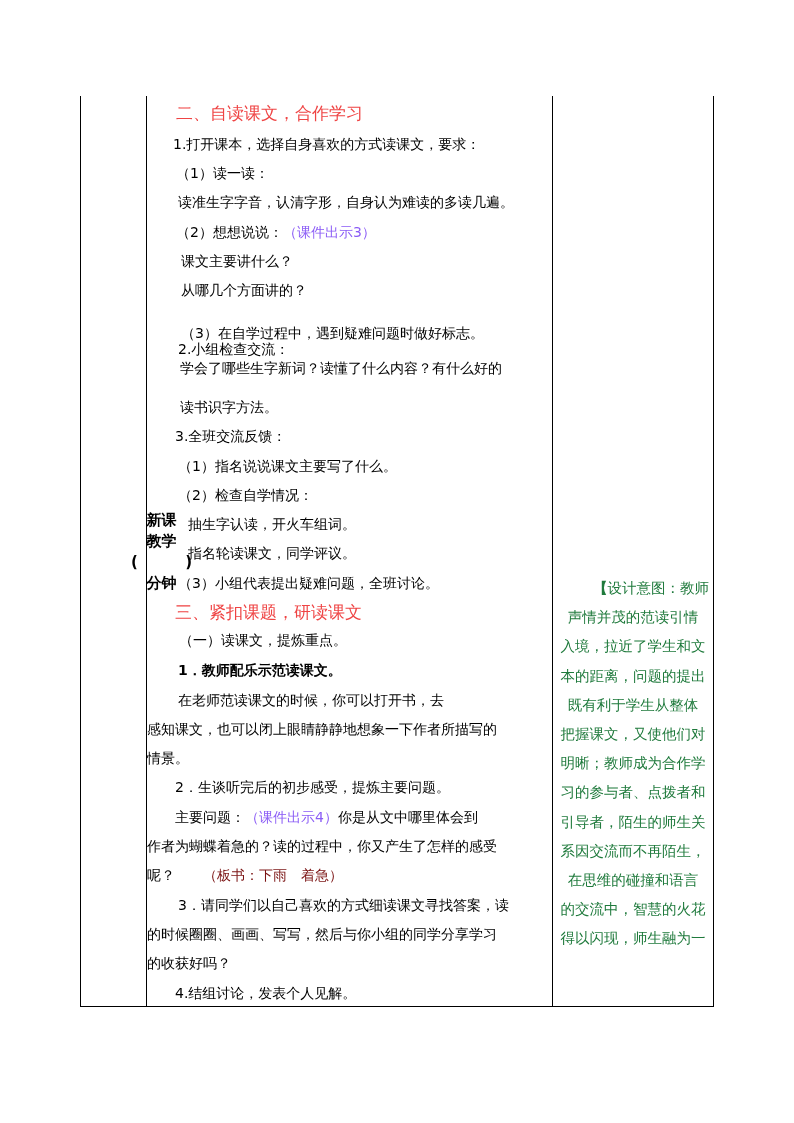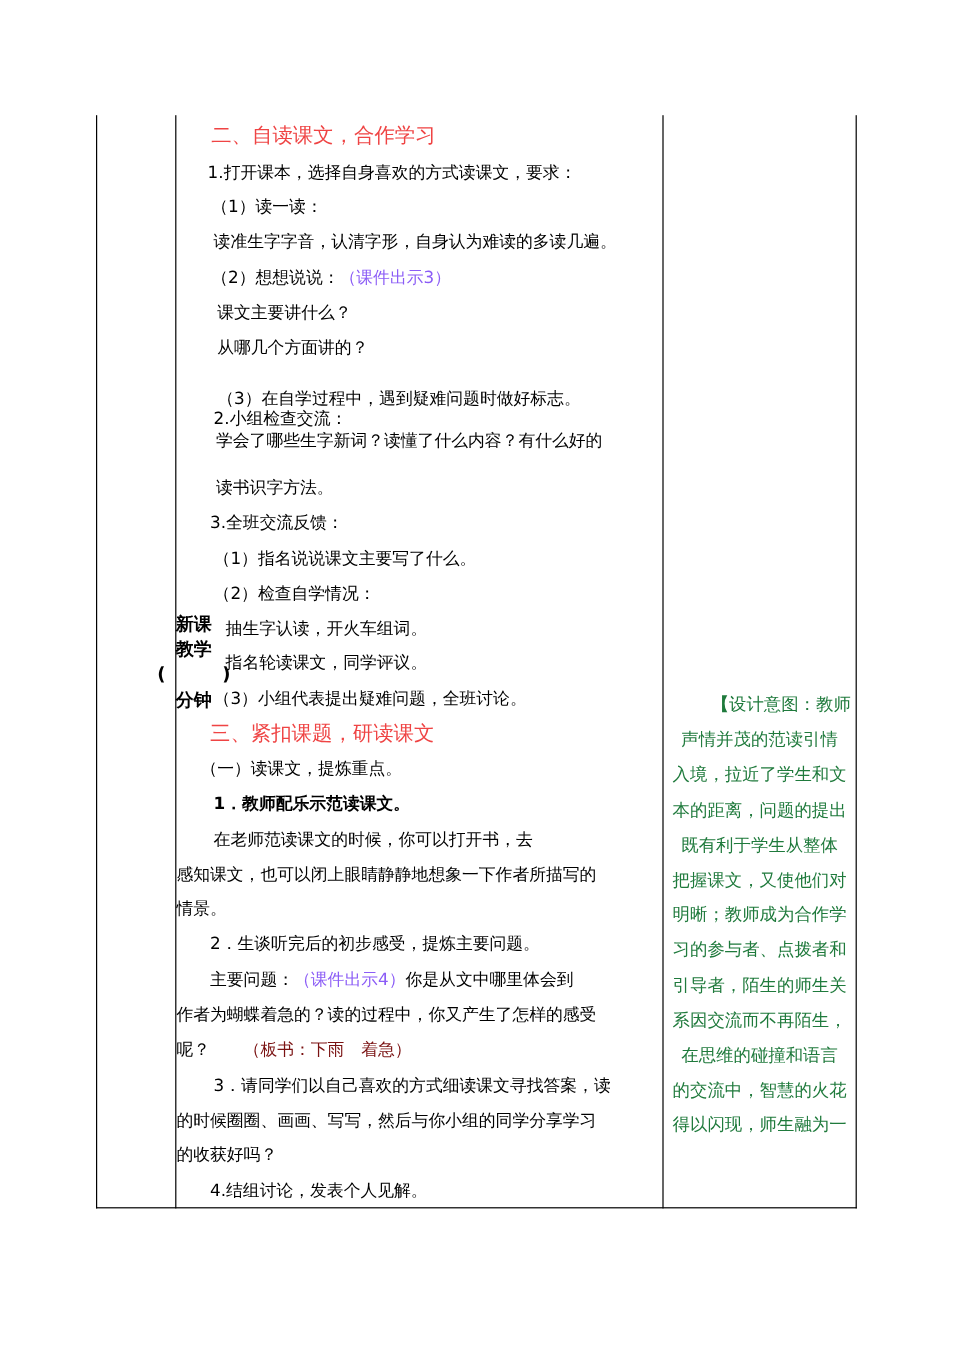--- a/index.html
+++ b/index.html
@@ -55,21 +55,21 @@
   <div class="line" style="left:180px; top:360px;text-align:center;">学会了哪些生字新词？读懂了什么内容？有什么好的</div>
   <div class="line" style="left:180px; top:399px;">读书识字方法。</div>
   <div class="line" style="left:175px; top:428px;">3.全班交流反馈：</div>
   <div class="line" style="left:178px; top:458px;">（1）指名说说课文主要写了什么。</div>
   <div class="line" style="left:178px; top:487px;">（2）检查自学情况：</div>
   <div class="line" style="left:188px; top:516px;">抽生字认读，开火车组词。</div>
   <div class="line" style="left:188px; top:545px;">指名轮读课文，同学评议。</div>
   <div class="line" style="left:178px; top:575px;">（3）小组代表提出疑难问题，全班讨论。</div>
 
   <div class="line heading" style="left:175px; top:604px;">三、紧扣课题，研读课文</div>
-  <div class="line" style="left:167px; top:633px;">（一）读课文，提炼重点。</div>
+  <div class="line" style="left:179px; top:633px;font-family:Liberation Mono, monospace;">（一）读课文，提炼重点。</div>
   <div class="line" style="left:178px; top:662px;font-weight:bold;">1．教师配乐示范读课文。</div>
   <div class="line" style="left:178px; top:692px;">在老师范读课文的时候，你可以打开书，去</div>
   <div class="line" style="left:147px; top:721px;">感知课文，也可以闭上眼睛静静地想象一下作者所描写的</div>
   <div class="line" style="left:147px; top:750px;">情景。</div>
   <div class="line" style="left:175px; top:779px;">2．生谈听完后的初步感受，提炼主要问题。</div>
   <div class="line" style="left:175px; top:809px;">
     <span>主要问题：</span><span class="ref">（课件出示4）</span><span>你是从文中哪里体会到</span>
   </div>
   <div class="line" style="left:147px; top:838px;">作者为蝴蝶着急的？读的过程中，你又产生了怎样的感受</div>
   <div class="line" style="left:147px; top:867px;">

